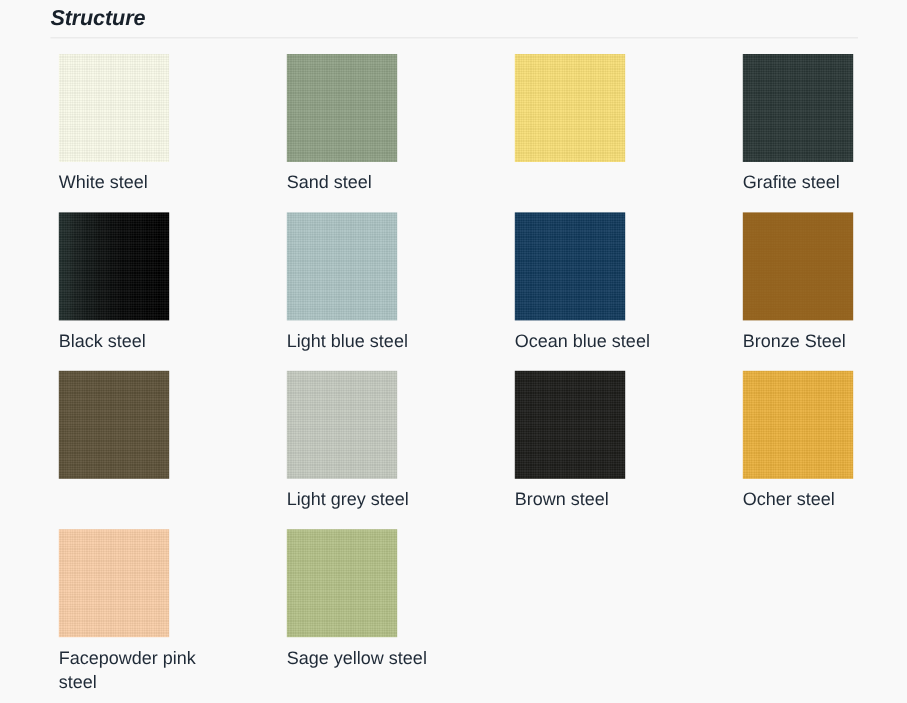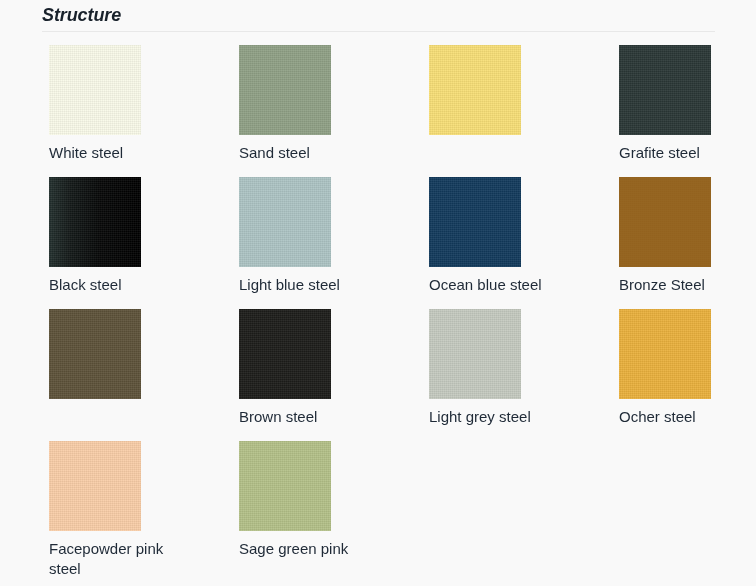--- a/index.html
+++ b/index.html
@@ -136,34 +136,34 @@
         <div class="swatch-label" style="color: rgb(31, 42, 55);">Ocean blue steel</div>
       </div>
       <div class="swatch-card">
         <div class="swatch-chip flat" style="width: 92px; height: 90px; background: rgb(149, 100, 31); --flat: 1;"></div>
         <div class="swatch-label" style="color: rgb(31, 42, 55);">Bronze Steel</div>
       </div>
       <div class="swatch-card">
         <div class="swatch-chip" style="width: 92px; height: 90px; background: rgb(93, 82, 57);"></div>
       </div>
       <div class="swatch-card">
+        <div class="swatch-chip" style="width: 92px; height: 90px; background: rgb(196, 201, 191);"></div>
+        <div class="swatch-label" style="color: rgb(31, 42, 55);">Light grey steel</div>
+      </div>
+      <div class="swatch-card">
         <div class="swatch-chip" style="width: 92px; height: 90px; background: rgb(29, 29, 26);"></div>
         <div class="swatch-label" style="color: rgb(31, 42, 55);">Brown steel</div>
-      </div>
-      <div class="swatch-card">
-        <div class="swatch-chip" style="width: 92px; height: 90px; background: rgb(196, 201, 191);"></div>
-        <div class="swatch-label" style="color: rgb(31, 42, 55);">Light grey steel</div>
       </div>
       <div class="swatch-card">
         <div class="swatch-chip" style="width: 92px; height: 90px; background: rgb(233, 176, 60);"></div>
         <div class="swatch-label" style="color: rgb(31, 42, 55);">Ocher steel</div>
       </div>
       <div class="swatch-card row-last">
         <div class="swatch-chip" style="width: 92px; height: 90px; background: rgb(248, 205, 167);"></div>
         <div class="swatch-label" style="color: rgb(31, 42, 55);">Facepowder pink steel</div>
       </div>
       <div class="swatch-card row-last">
         <div class="swatch-chip" style="width: 92px; height: 90px; background: rgb(179, 192, 136);"></div>
-        <div class="swatch-label" style="color: rgb(31, 42, 55);">Sage green pink</div>
+        <div class="swatch-label" style="color: rgb(31, 42, 55);">Sage yellow steel</div>
       </div>
     </div>
 
 </div>
 
 </body></html>

